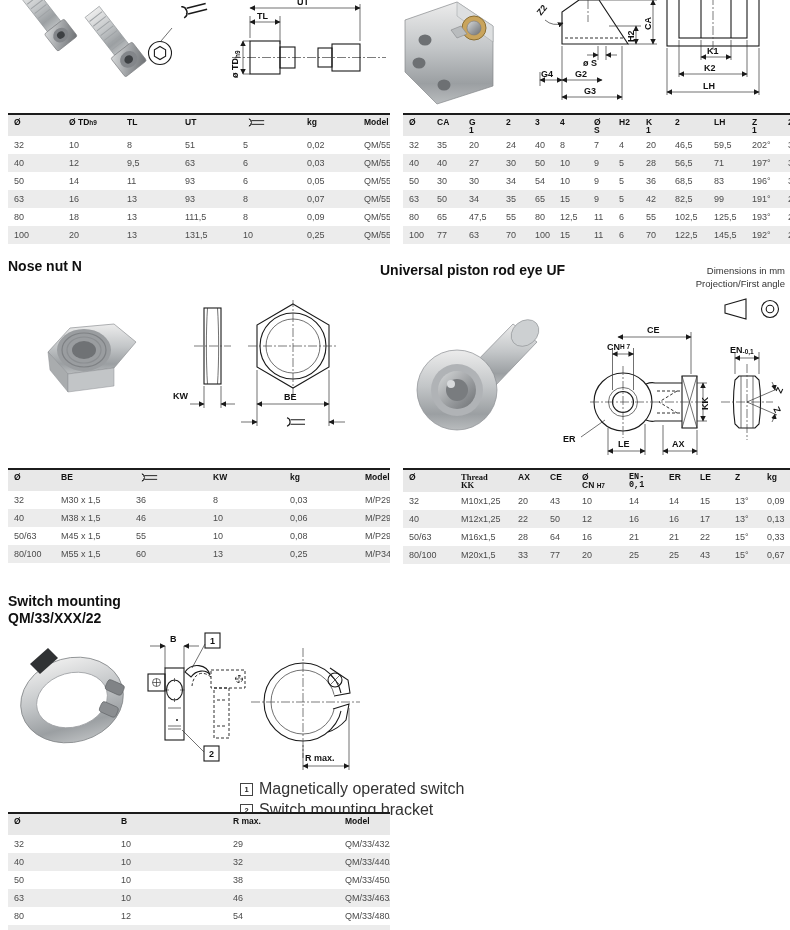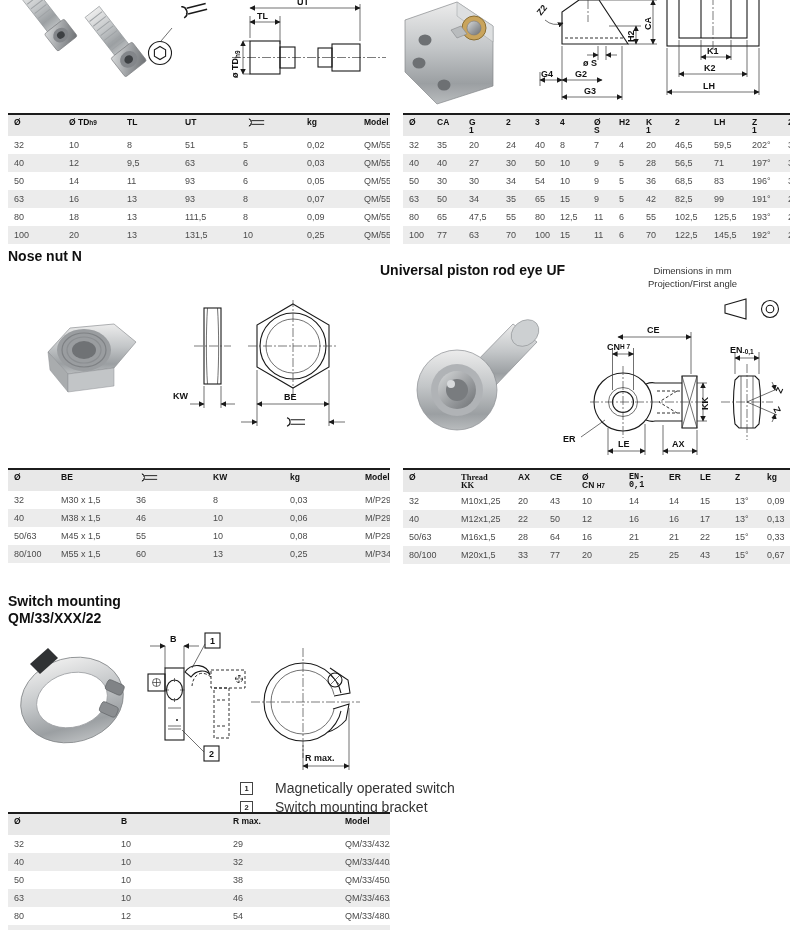--- a/index.html
+++ b/index.html
@@ -7,26 +7,26 @@
         font-family:"Liberation Sans",sans-serif;color:#222;}
   .abs{position:absolute;}
   table{border-collapse:collapse;table-layout:fixed;width:100%;}
   thead th{background:#e8e8e8;border-top:2px solid #1c1c1c;text-align:left;
            font-size:8.5px;line-height:8px;color:#111;font-weight:bold;
            padding:3px 1px 2px 6px;vertical-align:top;height:16px;}
   tbody td{font-size:9px;color:#4b4b4b;padding:0 1px 0 6px;height:18px;vertical-align:middle;
            white-space:nowrap;overflow:hidden;}
   tbody tr:nth-child(even){background:#ececec;}
   .sec-title{font-size:14px;font-weight:bold;color:#101010;line-height:17px;}
-  .note{font-size:9.5px;color:#333;text-align:center;line-height:13px;}
+  .note{font-size:9.5px;color:#333;text-align:right;line-height:13px;}
   .hsub{font-size:6.5px;}
   .legend-row{display:flex;align-items:center;margin-bottom:3px;}
   .legend-box{display:inline-flex;align-items:center;justify-content:center;
               width:11px;height:11px;border:1px solid #444;font-size:7.5px;font-weight:bold;color:#222;}
-  .legend-text{font-size:14px;color:#333;margin-left:22px;}
+  .legend-text{font-size:16px;color:#333;margin-left:6px;}
   svg text{font-family:"Liberation Sans",sans-serif;}
   .dt{font-size:9px;font-weight:bold;fill:#111;}
   .dts{font-size:6.5px;font-weight:bold;fill:#111;}
   .ln{stroke:#1a1a1a;stroke-width:1.1;fill:none;}
   .tn{stroke:#333;stroke-width:0.7;fill:none;}
   .cl{stroke:#444;stroke-width:0.7;fill:none;stroke-dasharray:9 2 2 2;}
   .dsh{stroke:#1a1a1a;stroke-width:0.9;fill:none;stroke-dasharray:3 2;}
   .wrench-svg{display:inline-block;}
 </style>
 </head>
@@ -412,21 +412,21 @@
             <td>122,5</td>
             <td>145,5</td>
             <td>192°</td>
             <td>27°</td>
             <td>QM/55410/24</td>
           </tr>
         </tbody>
       </table>
   </div>
 
-  <div class="abs sec-title" style="left:8px;top:248px">Nose nut N</div>
+  <div class="abs sec-title" style="left:8px;top:258px">Nose nut N</div>
   <div class="abs" style="left:380px;top:262px">
     <div class="sec-title">Universal piston rod eye UF</div>
   </div>
   <div class="abs note" style="left:600px;top:264px;width:185px">
     <div>Dimensions in mm</div>
     <div>Projection/First angle</div>
   </div>
   <svg class="abs" style="left:722px;top:298px" width="62" height="24" viewBox="0 0 62 24">
     <polygon points="3,7 24,1 24,21 3,15" class="ln"></polygon>
     <circle cx="48" cy="11" r="8.5" class="ln"></circle>

